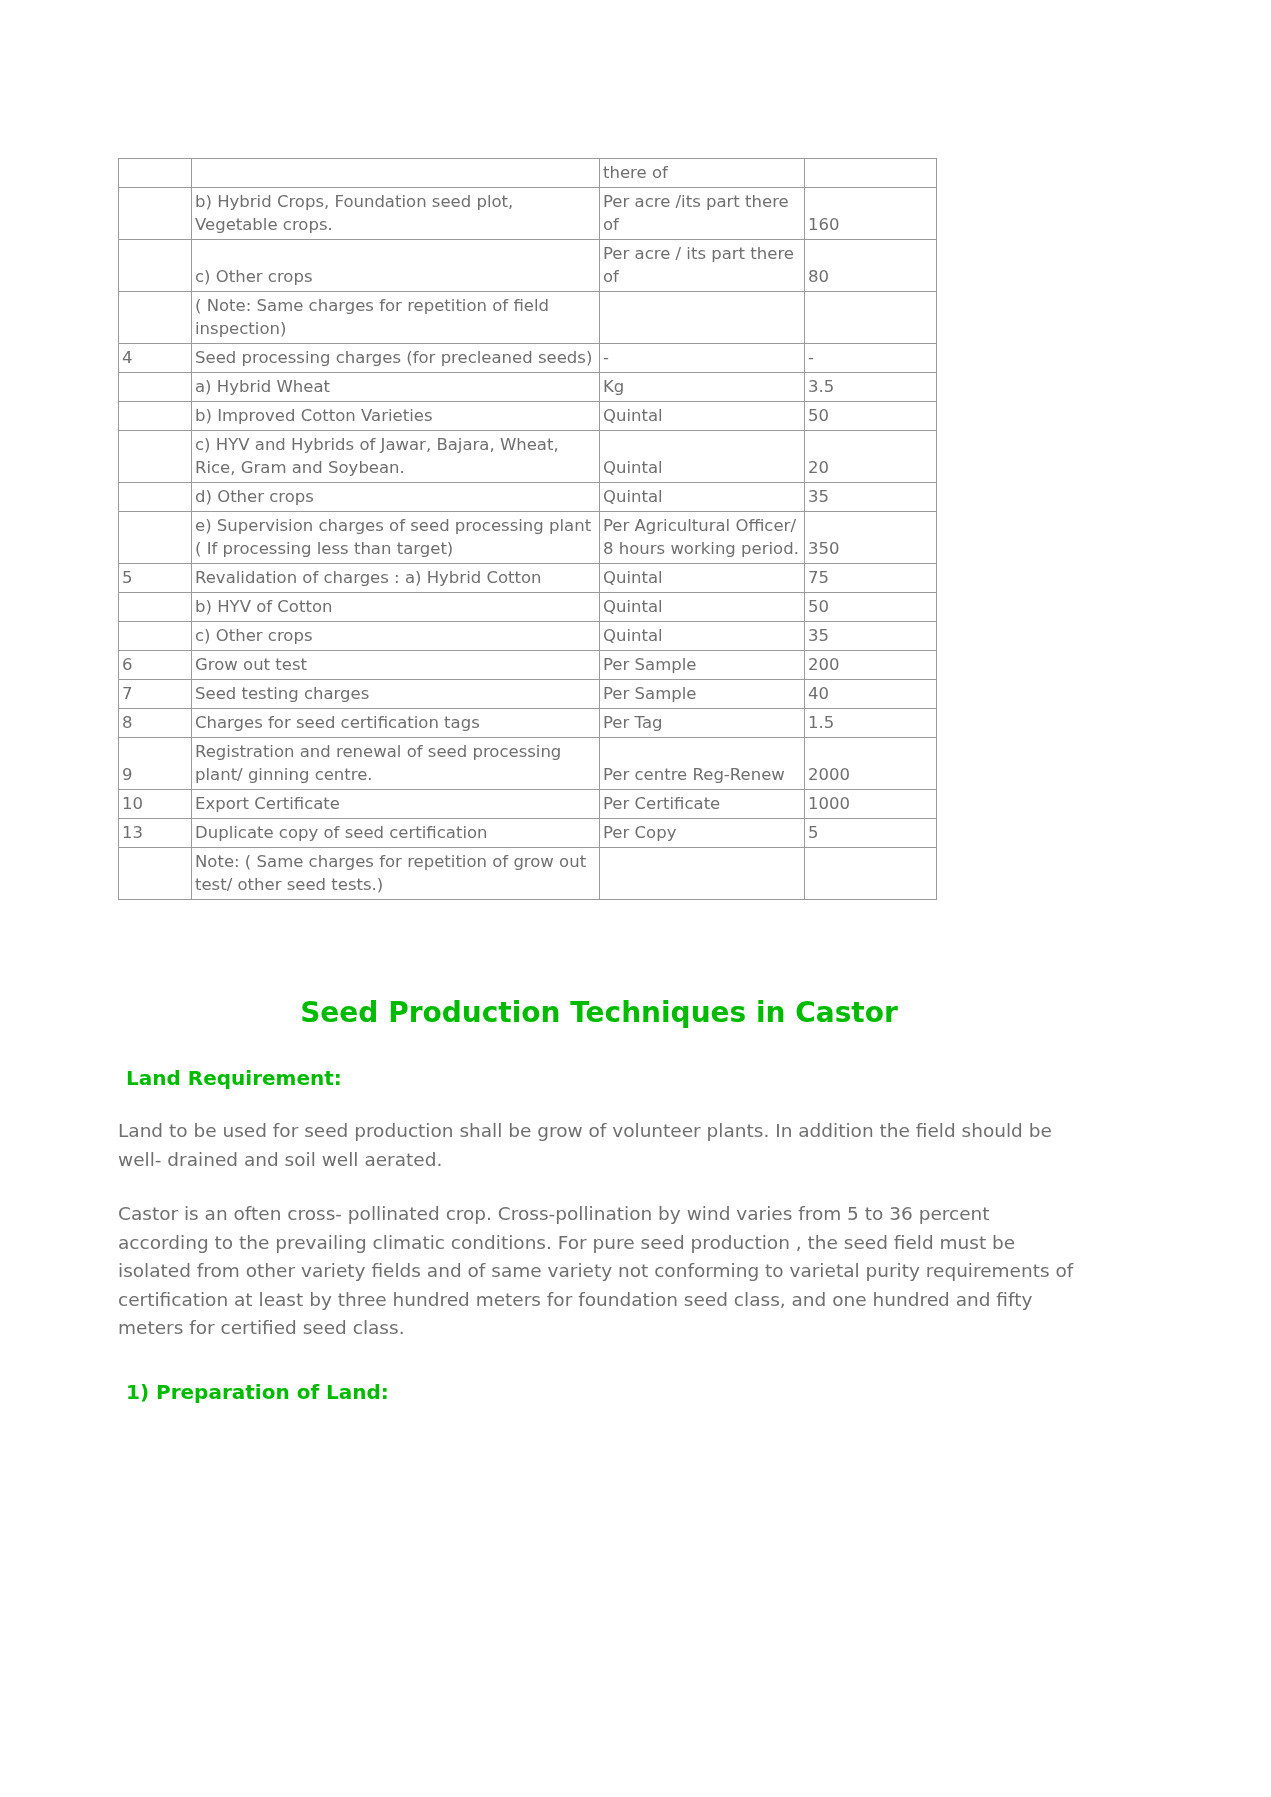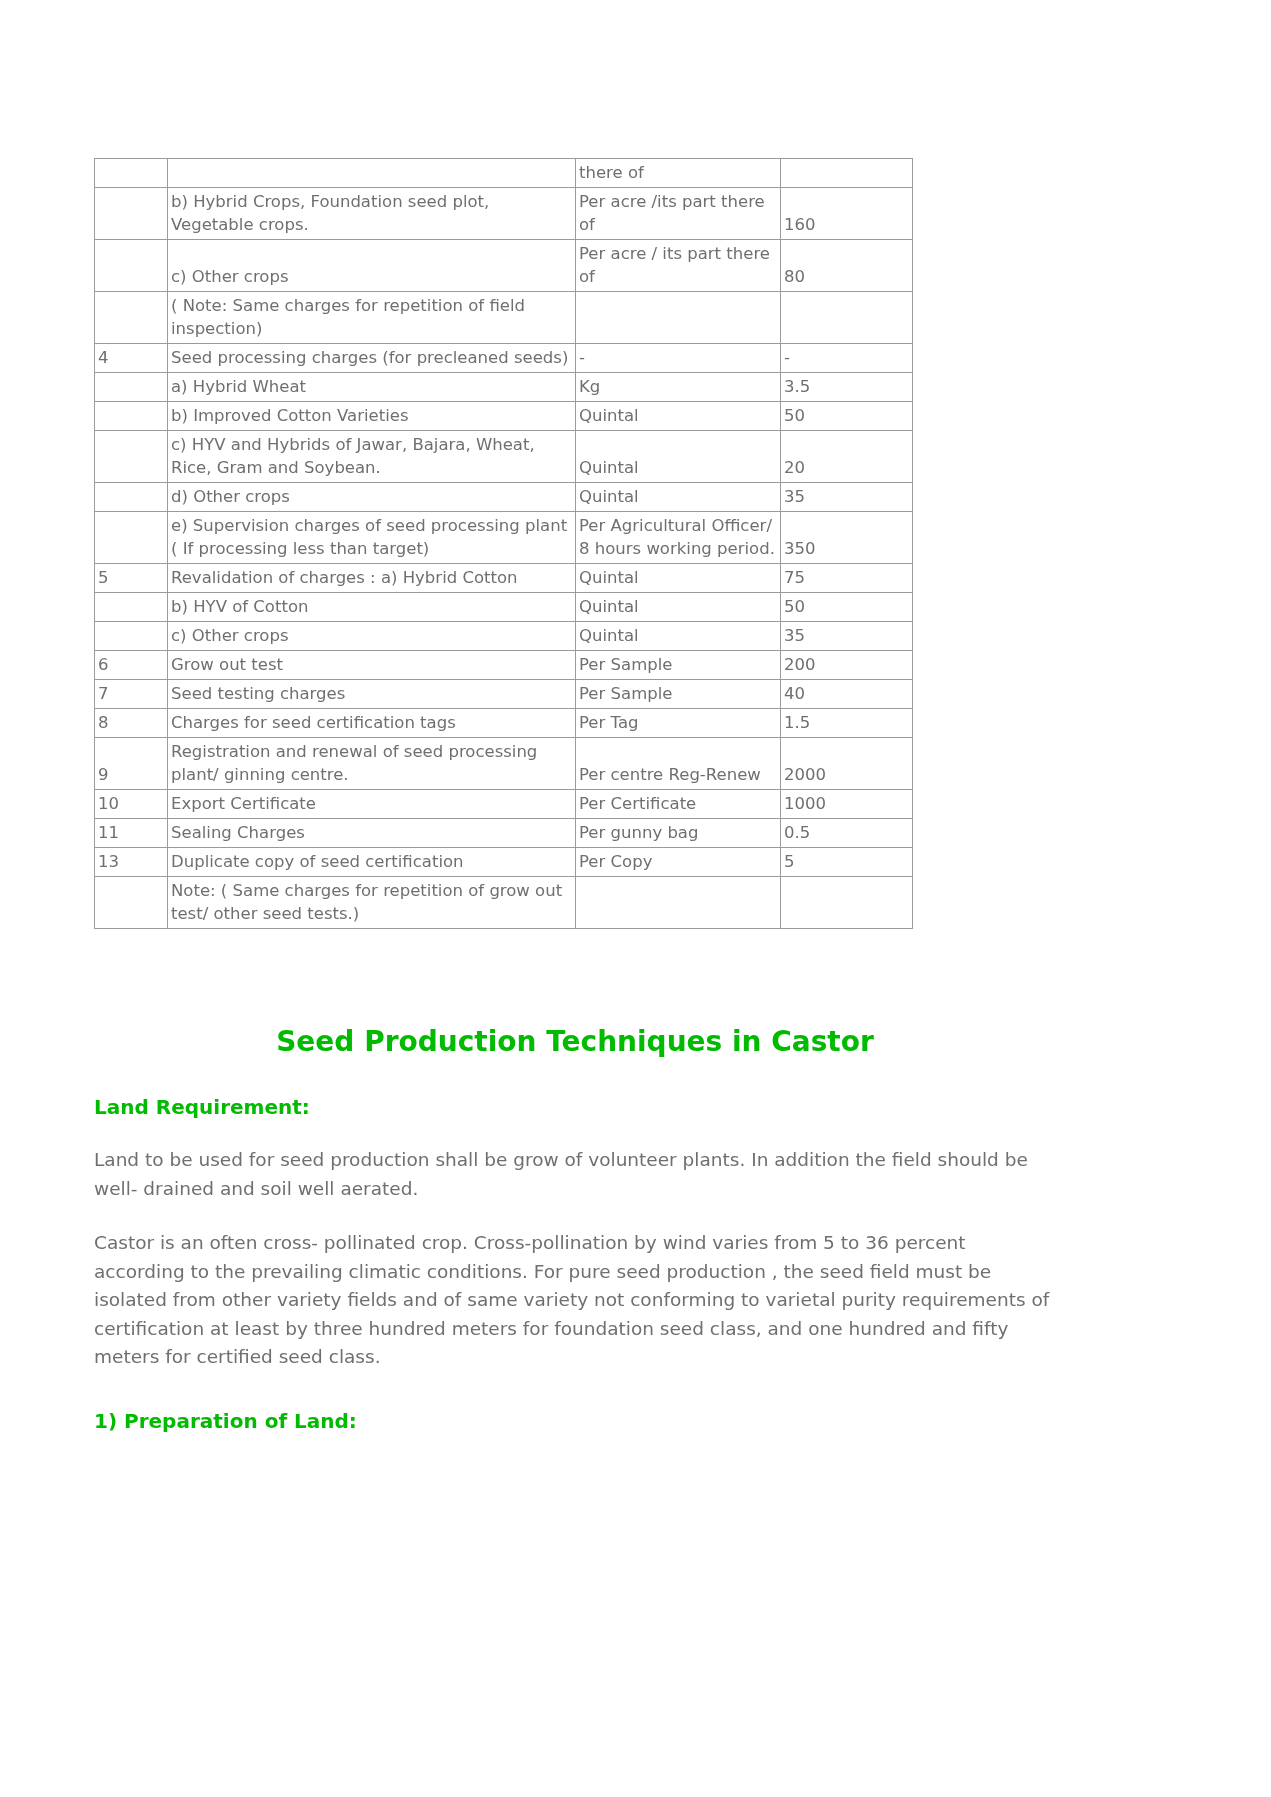--- a/index.html
+++ b/index.html
@@ -15,21 +15,21 @@
     font-family: "DejaVu Sans", sans-serif;
   }
   .page {
     position: relative;
     width: 1271px;
     height: 1797px;
     background: var(--page-bg);
     overflow: hidden;
   }
   .content {
-    padding: 158px 0 0 94px;
+    padding: 158px 0 0 118px;
     width: 1121px;
   }
   table.charges {
     border-collapse: collapse;
     width: 818px;
     table-layout: fixed;
     color: var(--text);
     font-size: 16.5px;
     line-height: 23px;
   }
@@ -46,21 +46,21 @@
 
   .doc-title {
     width: 962px;
     margin: 96px 0 0 0;
     text-align: center;
     color: var(--accent);
     font-size: 28px;
     font-weight: bold;
   }
   .section-heading {
-    margin: 36px 0 0 0;
+    margin: 36px 0 0 8px;
     color: var(--accent);
     font-size: 20px;
     font-weight: bold;
     line-height: 26px;
   }
   .para {
     width: 962px;
     margin: 26px 0 0 0;
     color: var(--text);
     font-size: 18.5px;
@@ -183,26 +183,20 @@
             <td>Per centre Reg-Renew</td>
             <td>2000</td>
           </tr>
           <tr>
             <td>10</td>
             <td>Export Certificate</td>
             <td>Per Certificate</td>
             <td>1000</td>
           </tr>
           <tr>
-            <td>11</td>
-            <td>Sealing Charges</td>
-            <td>Per gunny bag</td>
-            <td>0.5</td>
-          </tr>
-          <tr>
             <td>13</td>
             <td>Duplicate copy of seed certification</td>
             <td>Per Copy</td>
             <td>5</td>
           </tr>
           <tr>
             <td></td>
             <td>Note: ( Same charges for repetition of grow out test/ other seed tests.)</td>
             <td></td>
             <td></td>

